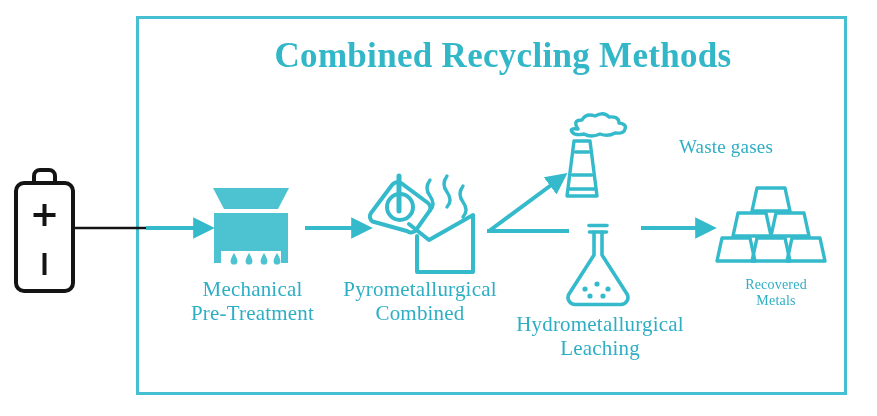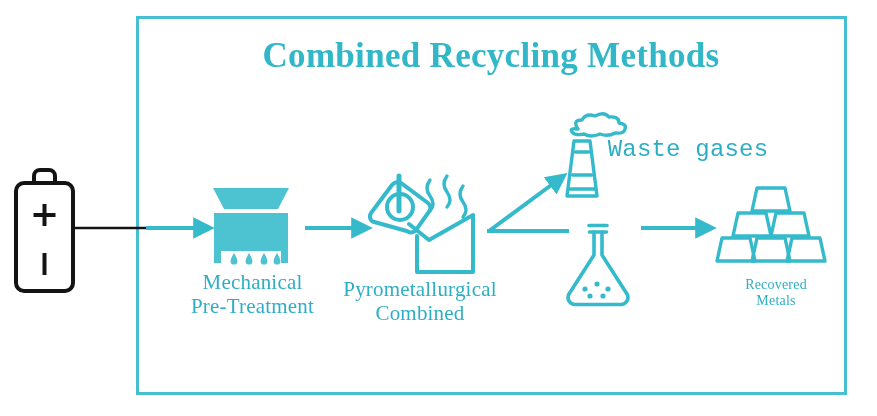--- a/index.html
+++ b/index.html
@@ -39,24 +39,25 @@
     position: absolute;
     left: 136px;
     top: 36px;
     width: 710px;
     text-align: center;
     font-size: 35px;
     font-weight: bold;
     color: #31B7C8;
     font-family: "Liberation Serif", "DejaVu Serif", serif;
     letter-spacing: 0.3px;
+    padding-left: 12px;
   }
-  #label-mechanical { left: 170px; top: 270px; width: 165px; font-size: 21px; }
+  #label-mechanical { left: 170px; top: 277px; width: 165px; font-size: 21px; }
   #label-pyro       { left: 320px; top: 277px; width: 200px; font-size: 21px; }
-  #label-waste      { left: 603px; top: 136px; width: 170px; font-size: 24px; text-align: center; font-family: Liberation Mono, monospace; }
+  #label-waste      { left: 603px; top: 136px; width: 170px; font-size: 19px; text-align: right; }
   #label-hydro      { left: 490px; top: 312px; width: 220px; font-size: 21px; }
   #label-recovered  { left: 700px; top: 277px; width: 152px; font-size: 14px; }
 </style>
 </head>
 <body>
 
 <div id="stage">
 
   <svg id="diagram-svg" viewBox="0 0 877 416">
     <defs>
@@ -135,16 +136,18 @@
     </g>
   </svg>
 
   <div id="page-title">Combined Recycling Methods</div>
 
   <div class="lbl" id="label-mechanical">Mechanical
 Pre-Treatment</div>
   <div class="lbl" id="label-pyro">Pyrometallurgical
 Combined</div>
   <div class="lbl" id="label-waste">Waste gases</div>
+  <div class="lbl" id="label-hydro">Hydrometallurgical
+Leaching</div>
   <div class="lbl" id="label-recovered">Recovered
 Metals</div>
 
 </div>
 
 </body></html>

